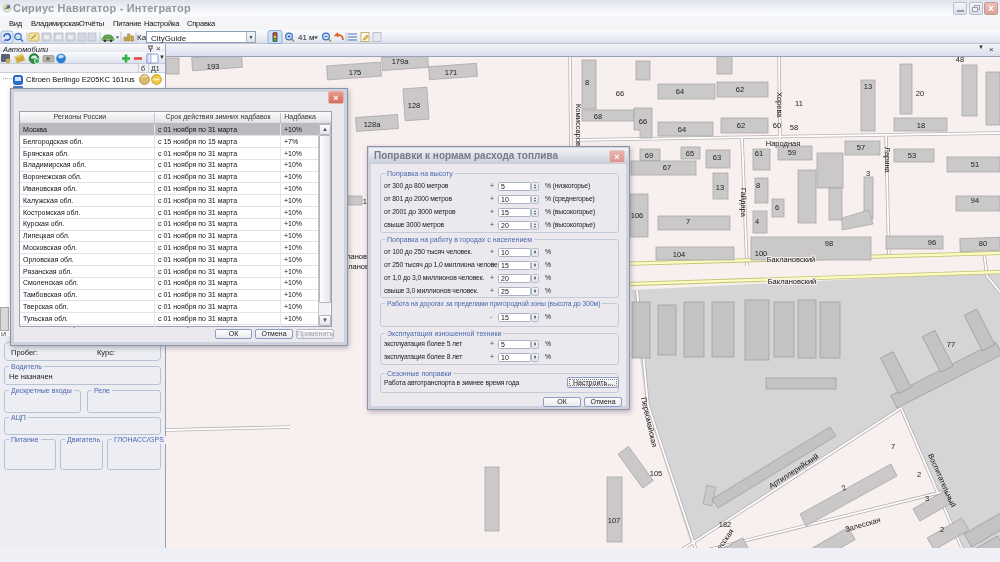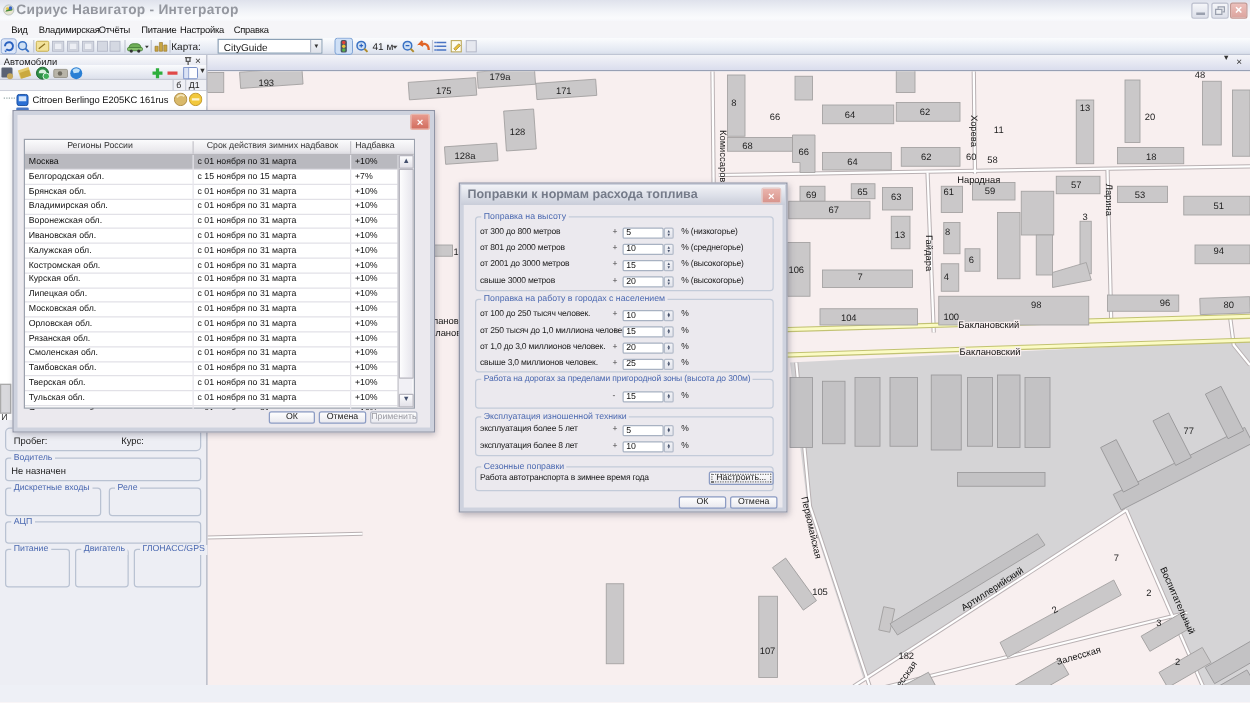--- a/index.html
+++ b/index.html
@@ -15,21 +15,21 @@
 
 #menubar{position:absolute;left:0;top:17px;width:1000px;height:13px;background:#f5f5f8;}
 #menubar span{position:absolute;top:2px;font-size:7.5px;letter-spacing:-0.2px;color:#111;}
 
 #toolbar{position:absolute;left:0;top:30px;width:1000px;height:14px;
  background:linear-gradient(180deg,#fcfdfe,#e3e8f2 80%,#d9dfec);border-bottom:1px solid #bfc5d4;}
 .tbtxt{position:absolute;font-size:8px;color:#222;top:3px;}
 
 #leftpanel{position:absolute;left:0;top:44px;width:166px;height:504px;background:#edeef4;border-right:1px solid #9aa0b0;}
 #lp-head{position:absolute;left:0;top:0;width:165px;height:8px;background:linear-gradient(180deg,#fbfbfd,#e8eaf2);}
-#lp-head .t{position:absolute;left:3px;top:1px;font-size:7.5px;color:#222;}
+#lp-head .t{position:absolute;left:3px;top:1px;font-size:7.5px;color:#222;font-style:italic;}
 #lp-icons{position:absolute;left:0;top:8px;width:165px;height:12px;background:linear-gradient(180deg,#fafbfd,#dde1ec);border-bottom:1px solid #c6cad6;}
 #lp-colhead{position:absolute;left:0;top:20px;width:165px;height:9px;background:#eff0f5;border-bottom:1px solid #cdd0da;font-size:7px;color:#222;}
 #lp-list{position:absolute;left:0;top:29px;width:165px;height:263px;background:#fff;}
 .fs{position:absolute;border:1px solid #b9c2d2;border-radius:3px;}
 .fs .lg{position:absolute;left:4px;top:-4px;background:#edeef4;font-size:7px;color:#4a68b0;padding:0 2px;line-height:8px;white-space:nowrap;}
 .lptxt{position:absolute;font-size:7.5px;color:#222;}
 
 #maparea{position:absolute;left:166px;top:44px;width:834px;height:504px;}
 #tabbar{position:absolute;left:0;top:0;width:834px;height:13px;background:linear-gradient(180deg,#f3f4f8,#dadded);border-bottom:1px solid #98a0b4;}
 #tab1{position:absolute;left:9px;top:0px;width:56px;height:13px;background:#fdfdfe;border:1px solid #98a0b4;border-bottom:none;
@@ -144,21 +144,21 @@
         <g fill="#4a74c4">
           <rect x="347.5" y="3.4" width="1.2" height="1.2"></rect>
           <rect x="347.5" y="6.4" width="1.2" height="1.2"></rect>
           <rect x="347.5" y="9.4" width="1.2" height="1.2"></rect>
         </g>
       <rect x="361" y="2.5" width="8" height="9" fill="#fdfdf2" stroke="#b8a24e" stroke-width="0.8"></rect>
         <path d="M363,9 l4,-4 1.4,1.4 -4,4 z" fill="#e8c23c" stroke="#96752a" stroke-width="0.5"></path>
       <rect x="373" y="2.5" width="8" height="9" fill="#e6e8ef" stroke="#b2b7c6" stroke-width="0.8"></rect>
     </svg>
     <span class="tbtxt" style="left:137px;">Карта:</span>
-    <div style="position:absolute;left:174px;top:1px;width:84px;height:12px;background:#fff;border:1px solid #8ba0b5;">
+    <div style="position:absolute;left:146px;top:1px;width:110px;height:12px;background:#fff;border:1px solid #8ba0b5;">
       <span style="position:absolute;left:4px;top:2px;font-size:8px;color:#222;">CityGuide</span>
       <div style="position:absolute;right:0;top:0;width:9px;height:10px;background:linear-gradient(180deg,#f4f5f8,#dfe2ea);border-left:1px solid #b4bac8;font-size:5px;color:#333;text-align:center;line-height:10px;">▼</div>
     </div>
     <span class="tbtxt" style="left:298px;">41 м</span>
   </div>
   <div id="leftpanel">
     <div id="lp-head">
         <span class="t">Автомобили</span>
       <svg style="position:absolute;left:147px;top:1px" width="7" height="7">
           <path d="M1,1 h5 M2,1 v3 h3 v-3 M3.5,4 v3" stroke="#555" stroke-width="1" fill="none"></path>

